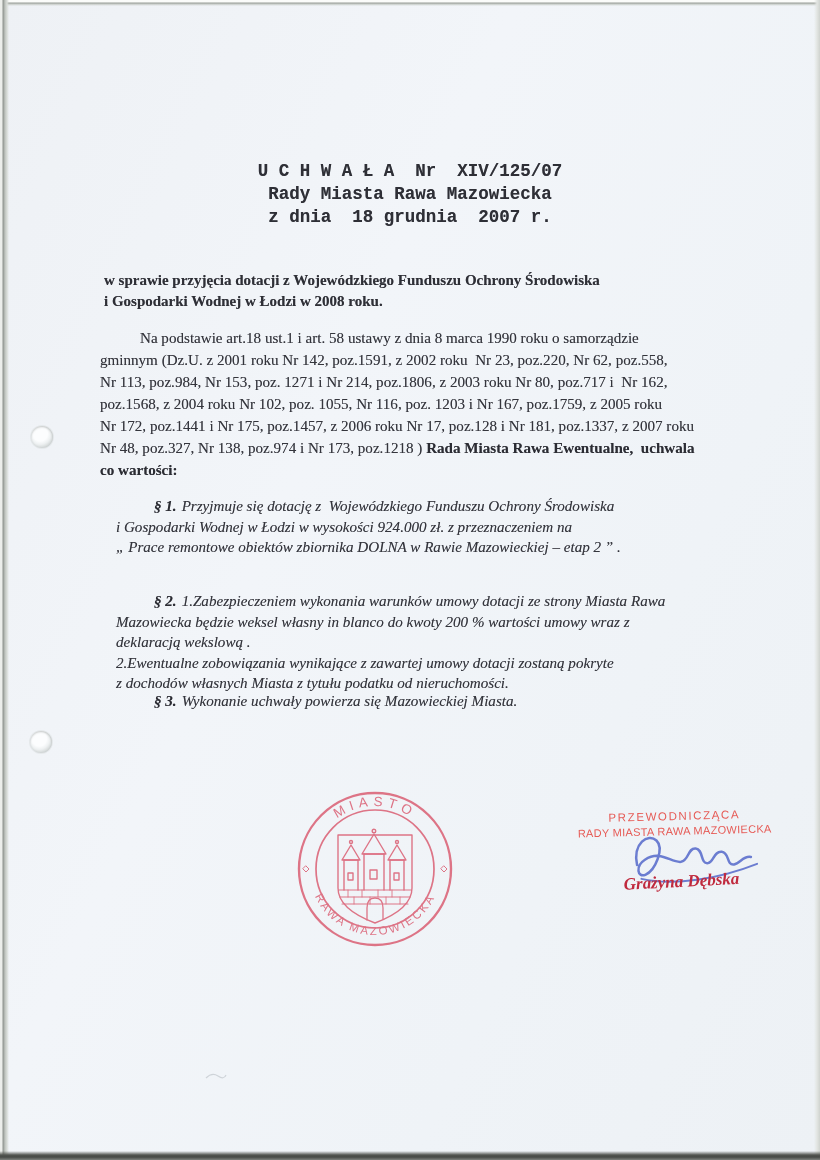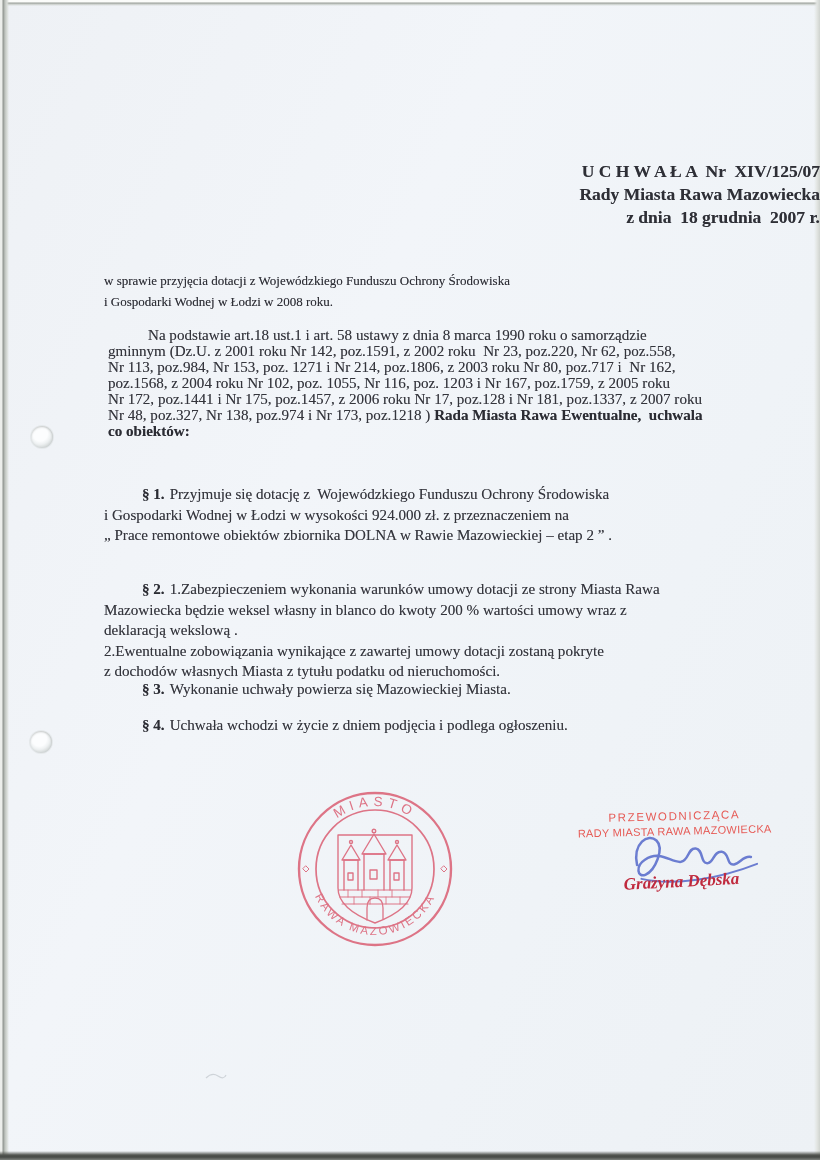--- a/index.html
+++ b/index.html
@@ -18,29 +18,29 @@
   
   .hole{position:absolute;width:22px;height:22px;border-radius:50%;
     background:radial-gradient(circle at 42% 36%,#fcfdfe 0 38%,#eef1f2 55%,#cdd2d2 78%,rgba(205,210,209,0) 100%);
     box-shadow:inset 0 1px 2px rgba(110,115,112,.38), 0 0 0 1px rgba(150,155,152,.12);}
   .hole1{left:31px;top:426px;}
   .hole2{left:30px;top:731px;}
   
   .txt{color:#34353c;text-shadow:0 0 .4px rgba(45,45,55,.45);}
   .pre{white-space:pre-wrap;}
   .bold{font-weight:bold;color:#2b2c33;}
-  .title{position:absolute;left:0;top:160px;width:100%;text-align:right;
-    font-weight:bold;font-size:17.5px;line-height:23px;white-space:pre-wrap;color:#2e2f36;}
+  .title{position:absolute;left:0;top:160px;width:100%;text-align:center;
+    font-weight:bold;font-size:17.5px;line-height:23px;white-space:pre-wrap;color:#2e2f36;font-family:Liberation Mono, monospace;}
   .subject{position:absolute;left:104px;top:270px;width:660px;
-    font-weight:normal;font-size:13px;line-height:21px;color:#2e2f36;}
-  .legal{position:absolute;left:108px;top:327px;width:676px;
-    font-size:15.1px;line-height:16px;text-indent:40px;}
+    font-weight:bold;font-size:15px;line-height:21px;color:#2e2f36;}
+  .legal{position:absolute;left:100px;top:327px;width:676px;
+    font-size:15.1px;line-height:22px;text-indent:40px;}
   .legal .cont{text-indent:0;}
-  .sect{position:absolute;left:104px;width:676px;margin:0;
-    font-size:15.1px;line-height:20.5px;text-indent:38px;}
+  .sect{position:absolute;left:104px;width:676px;margin:12px;
+    font-size:15.1px;line-height:20.5px;text-indent:38px;font-style:italic;}
   .s1{top:484px;} .s2{top:579px;} .s3{top:679px;} .s4{top:715px;}
   .marker{font-weight:bold;color:#2b2c33;margin-right:5px;}
   
   .stamp{position:absolute;left:290px;top:786px;width:170px;height:170px;opacity:.88;}
   
   .sig-block{position:absolute;left:572px;top:810px;width:205px;text-align:center;
     transform:rotate(-1.5deg);}
   .sig-role{font-family:"Liberation Sans",sans-serif;font-size:11.5px;letter-spacing:1.6px;
     color:#e5423c;opacity:.85;}
   .sig-role2{font-family:"Liberation Sans",sans-serif;font-size:11px;letter-spacing:.3px;
@@ -72,44 +72,41 @@
 
   <div class="legal txt">
     <span class="pre">Na podstawie art.18 ust.1 i art. 58 ustawy z dnia 8 marca 1990 roku o samorządzie
 gminnym (Dz.U. z 2001 roku Nr 142, poz.1591, z 2002 roku  Nr 23, poz.220, Nr 62, poz.558,
 Nr 113, poz.984, Nr 153, poz. 1271 i Nr 214, poz.1806, z 2003 roku Nr 80, poz.717 i  Nr 162,
 poz.1568, z 2004 roku Nr 102, poz. 1055, Nr 116, poz. 1203 i Nr 167, poz.1759, z 2005 roku
 Nr 172, poz.1441 i Nr 175, poz.1457, z 2006 roku Nr 17, poz.128 i Nr 181, poz.1337, z 2007 roku</span>
     <div class="cont">
       <span class="pre">Nr 48, poz.327, Nr 138, poz.974 i Nr 173, poz.1218 ) </span><span class="bold pre">Rada Miasta Rawa Ewentualne,  uchwala</span>
     </div>
-    <div class="cont bold">co obiektów:</div>
+    <div class="cont bold">co wartości:</div>
   </div>
 
   <p class="sect s1 txt">
     <span class="marker">§ 1.</span><span class="pre">Przyjmuje się dotację z  Wojewódzkiego Funduszu Ochrony Środowiska
 i Gospodarki Wodnej w Łodzi w wysokości 924.000 zł. z przeznaczeniem na
 „ Prace remontowe obiektów zbiornika DOLNA w Rawie Mazowieckiej – etap 2 ” .</span>
   </p>
 
   <p class="sect s2 txt">
     <span class="marker">§ 2.</span><span class="pre">1.Zabezpieczeniem wykonania warunków umowy dotacji ze strony Miasta Rawa
 Mazowiecka będzie weksel własny in blanco do kwoty 200 % wartości umowy wraz z
 deklaracją wekslową .
 2.Ewentualne zobowiązania wynikające z zawartej umowy dotacji zostaną pokryte
 z dochodów własnych Miasta z tytułu podatku od nieruchomości.</span>
   </p>
 
   <p class="sect s3 txt">
     <span class="marker">§ 3.</span><span class="pre">Wykonanie uchwały powierza się Mazowieckiej Miasta.</span>
   </p>
 
-  <p class="sect s4 txt">
-    <span class="marker">§ 4.</span><span class="pre">Uchwała wchodzi w życie z dniem podjęcia i podlega ogłoszeniu.</span>
-  </p>
 
   <svg class="stamp" viewBox="0 0 170 170" xmlns="http://www.w3.org/2000/svg">
     <defs>
       <path id="arcT" d="M 22,83 A 63,63 0 0 1 148,83"></path>
       <path id="arcB" d="M 19,83 A 66,66 0 0 0 151,83"></path>
     </defs>
     <g fill="none" stroke-linejoin="round" stroke-linecap="round" stroke="#db6377">
       <circle cx="85" cy="83" r="76" stroke-width="2.4"></circle>
       <circle cx="85" cy="83" r="59" stroke-width="1.7"></circle>
 

